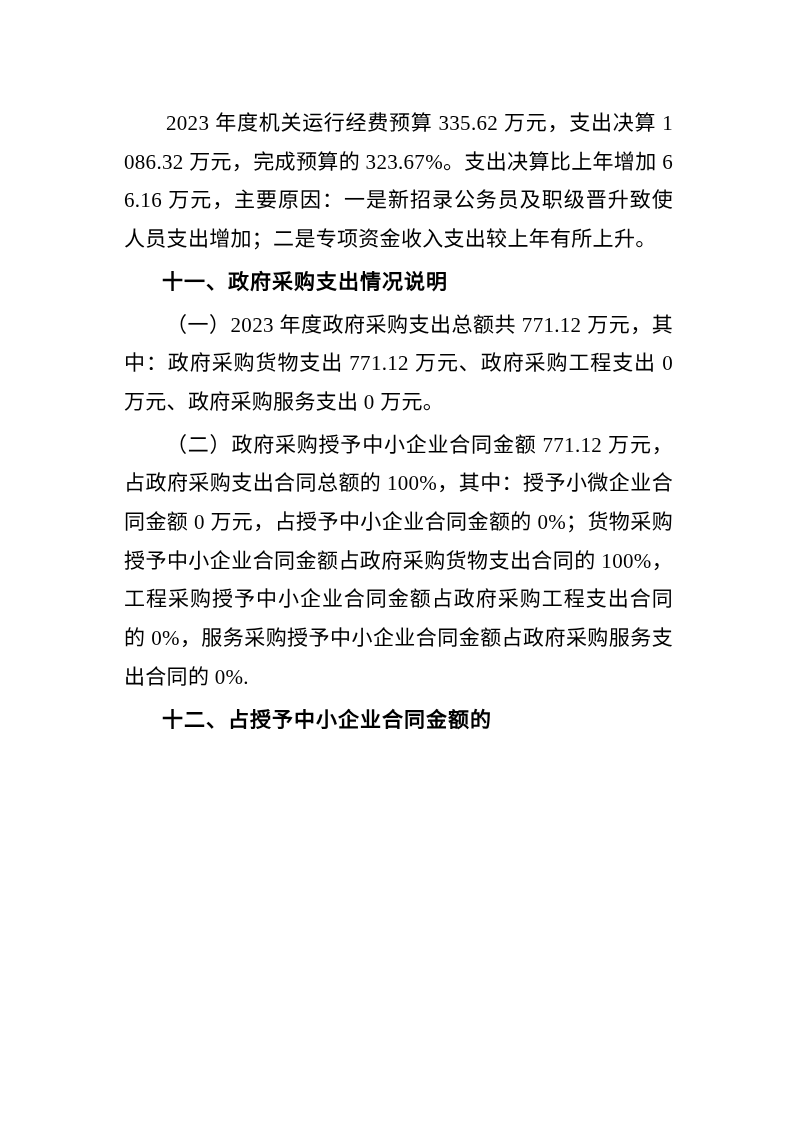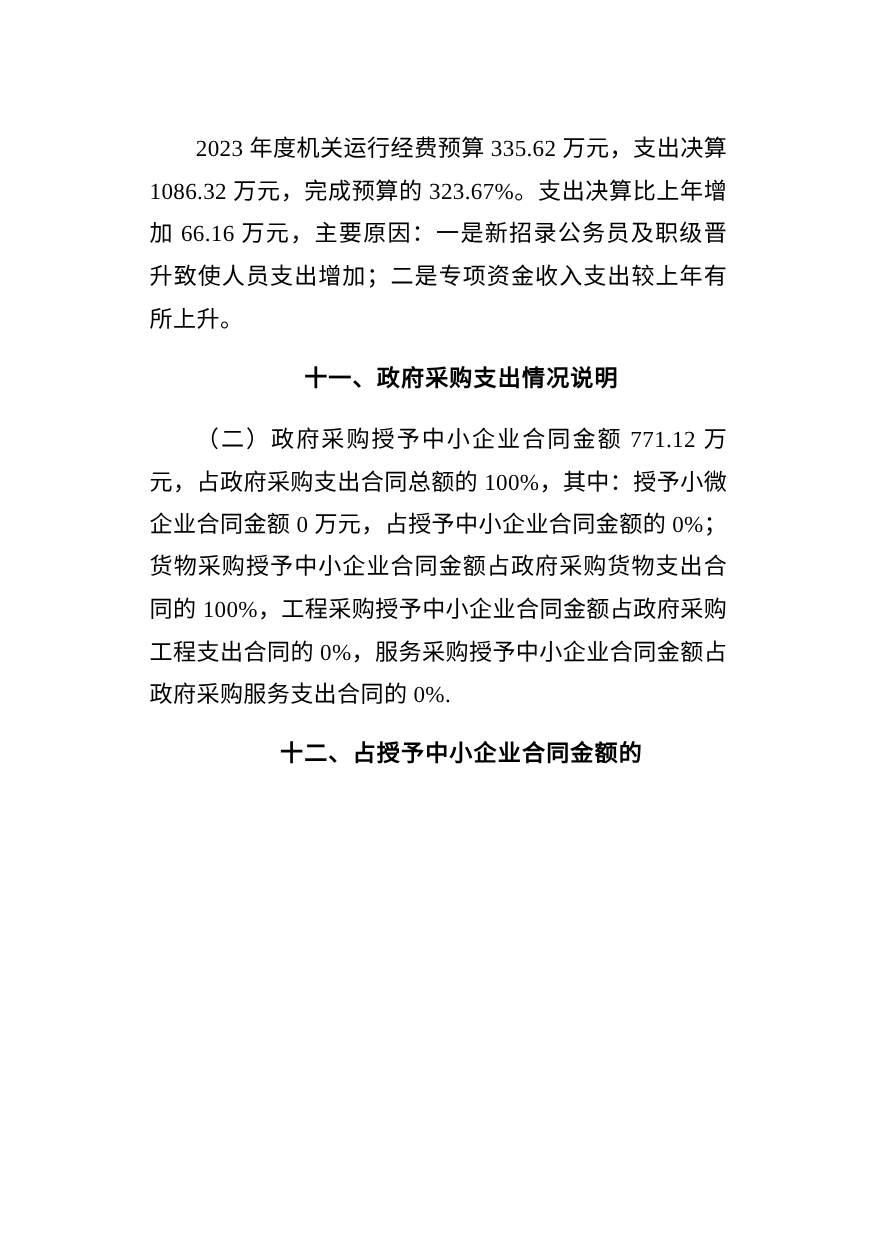--- a/index.html
+++ b/index.html
@@ -14,53 +14,53 @@
     background: #ffffff;
     overflow: hidden;
   }
   .content {
     position: absolute;
     left: 120px;
     top: 100px;
     width: 557px;
   }
   .body-par {
-    margin: 16px;
+    margin: 4px;
     font-family: "Liberation Serif", "DejaVu Serif", serif;
     font-size: 21px;
     line-height: 38.7px;
     color: #000000;
     text-align: justify;
     text-justify: inter-ideograph;
     text-indent: 2em;
     letter-spacing: 0.3px;
     word-break: break-all;
   }
   .section-heading {
     margin: 0;
     font-family: "Liberation Sans", "DejaVu Sans", sans-serif;
     font-size: 21px;
     line-height: 38.7px;
     font-weight: 700;
     color: #000000;
     text-indent: 2em;
     letter-spacing: 1px;
-    text-align: center;
   }
 </style>
 </head>
 <body>
 
 <div class="page">
   <div class="content">
 
     <p class="body-par">2023 年度机关运行经费预算 335.62 万元，支出决算 1086.32 万元，完成预算的 323.67%。支出决算比上年增加 66.16 万元，主要原因：一是新招录公务员及职级晋升致使人员支出增加；二是专项资金收入支出较上年有所上升。</p>
 
     <h2 class="section-heading">十一、政府采购支出情况说明</h2>
 
+    <p class="body-par">（一）2023 年度政府采购支出总额共 771.12 万元，其中：政府采购货物支出 771.12 万元、政府采购工程支出 0 万元、政府采购服务支出 0 万元。</p>
 
     <p class="body-par">（二）政府采购授予中小企业合同金额 771.12 万元，占政府采购支出合同总额的 100%，其中：授予小微企业合同金额 0 万元，占授予中小企业合同金额的 0%；货物采购授予中小企业合同金额占政府采购货物支出合同的 100%，工程采购授予中小企业合同金额占政府采购工程支出合同的 0%，服务采购授予中小企业合同金额占政府采购服务支出合同的 0%.</p>
 
     <h2 class="section-heading">十二、占授予中小企业合同金额的</h2>
 
 
   </div>
 </div>
 
 </body></html>

